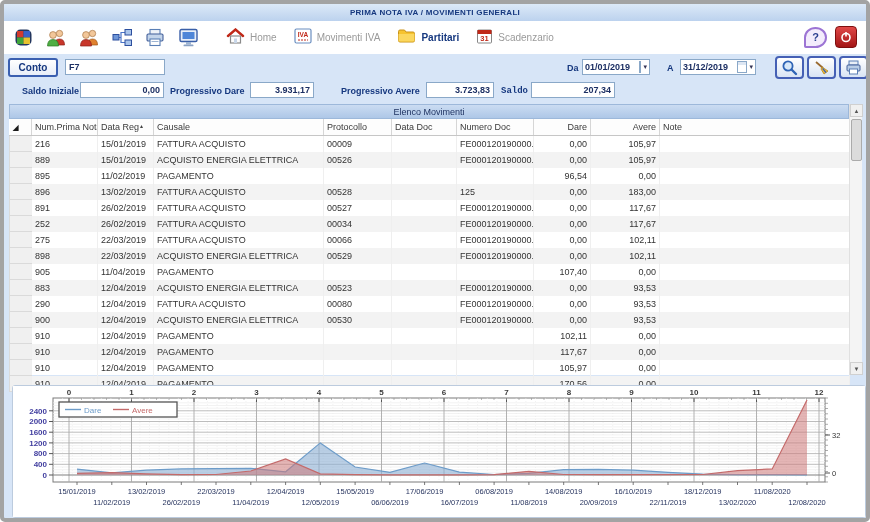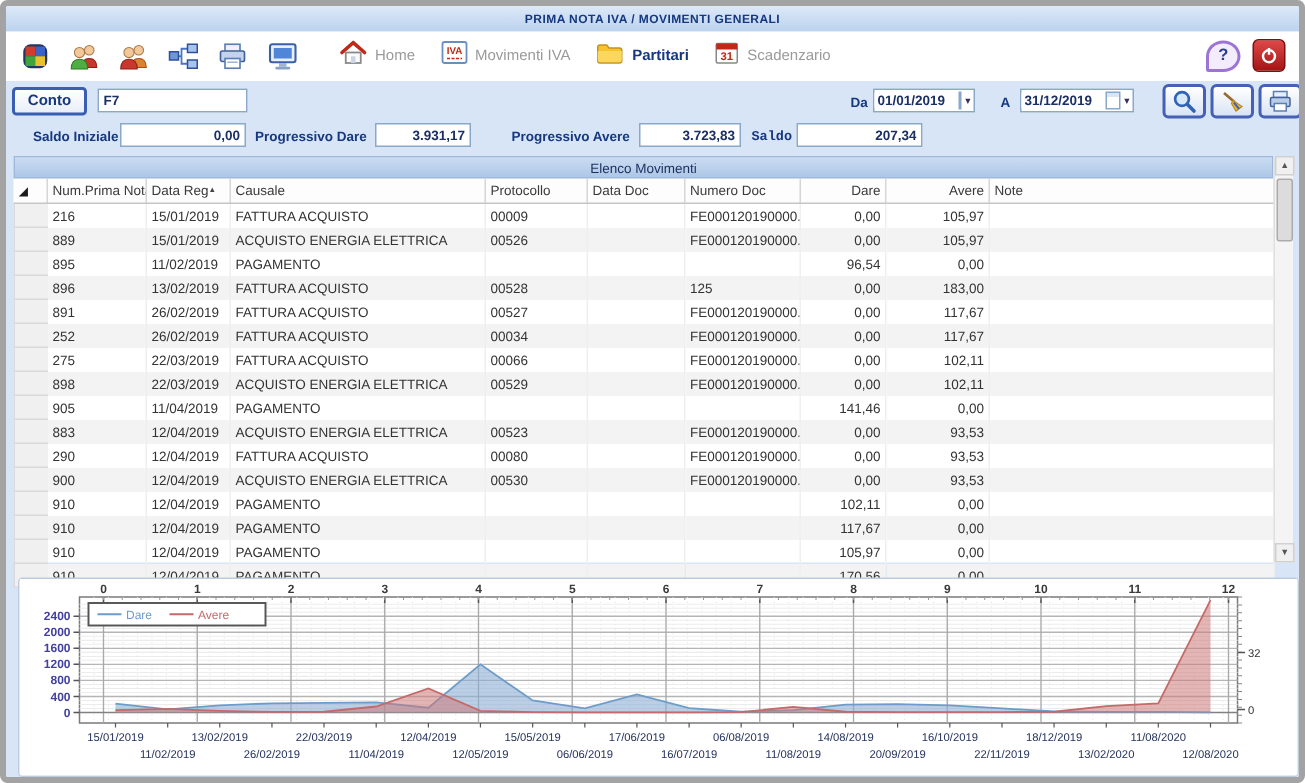--- a/index.html
+++ b/index.html
@@ -355,21 +355,21 @@
               <td class=""></td>
             </tr>
             <tr>
               <td class="selcell"></td>
               <td class="">905</td>
               <td class="">11/04/2019</td>
               <td class="">PAGAMENTO</td>
               <td class=""></td>
               <td class=""></td>
               <td class=""></td>
-              <td class="r">141,46</td>
+              <td class="r">107,40</td>
               <td class="r">0,00</td>
               <td class=""></td>
             </tr>
             <tr>
               <td class="selcell"></td>
               <td class="">883</td>
               <td class="">12/04/2019</td>
               <td class="">ACQUISTO ENERGIA ELETTRICA</td>
               <td class="">00523</td>
               <td class=""></td>

